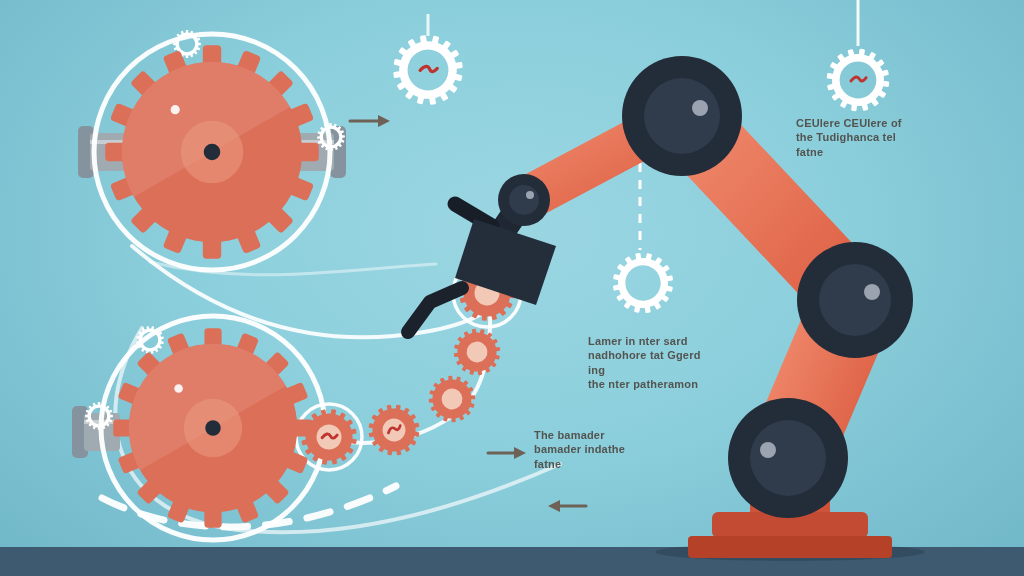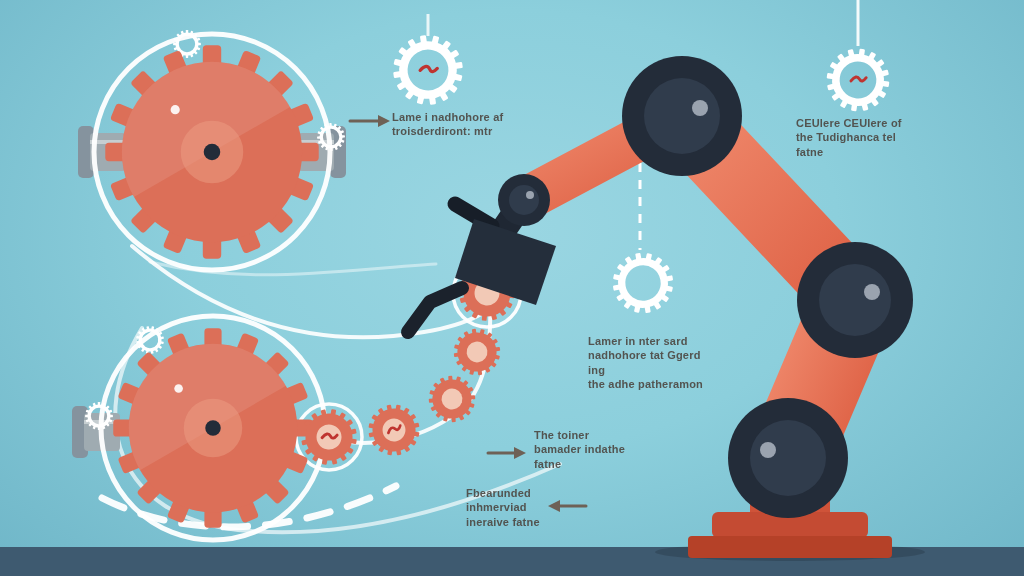--- a/index.html
+++ b/index.html
@@ -222,36 +222,27 @@
         <line class="arrow-line" x1="488" y1="453" x2="514" y2="453"></line>
         <polygon class="arrow-head" points="514,447 526,453 514,459"></polygon>
       </g>
       <g>
         <line class="arrow-line" x1="586" y1="506" x2="560" y2="506"></line>
         <polygon class="arrow-head" points="560,500 548,506 560,512"></polygon>
       </g>
     </g>
   </svg>
 
-  <div class="label" style="left:392px;top:110px;width:116px">
-    <span>Lame i nadhohore af</span>
-    <span>troisderdiront: mtr</span>
-  </div>
   <div class="label" style="left:796px;top:116px;width:128px">
     <span>CEUlere CEUlere of</span>
     <span>the Tudighanca tel fatne</span>
   </div>
   <div class="label" style="left:588px;top:334px;width:126px">
     <span>Lamer in nter sard</span>
     <span>nadhohore tat Ggerd ing</span>
-    <span>the adhe patheramon</span>
+    <span>the nter patheramon</span>
   </div>
   <div class="label" style="left:534px;top:428px;width:92px">
-    <span>The toiner</span>
+    <span>The bamader</span>
     <span>bamader indathe</span>
     <span>fatne</span>
   </div>
-  <div class="label" style="left:466px;top:486px;width:86px">
-    <span>Fbearunded</span>
-    <span>inhmerviad</span>
-    <span>ineraive fatne</span>
-  </div>
 </div>
 
 </body></html>

